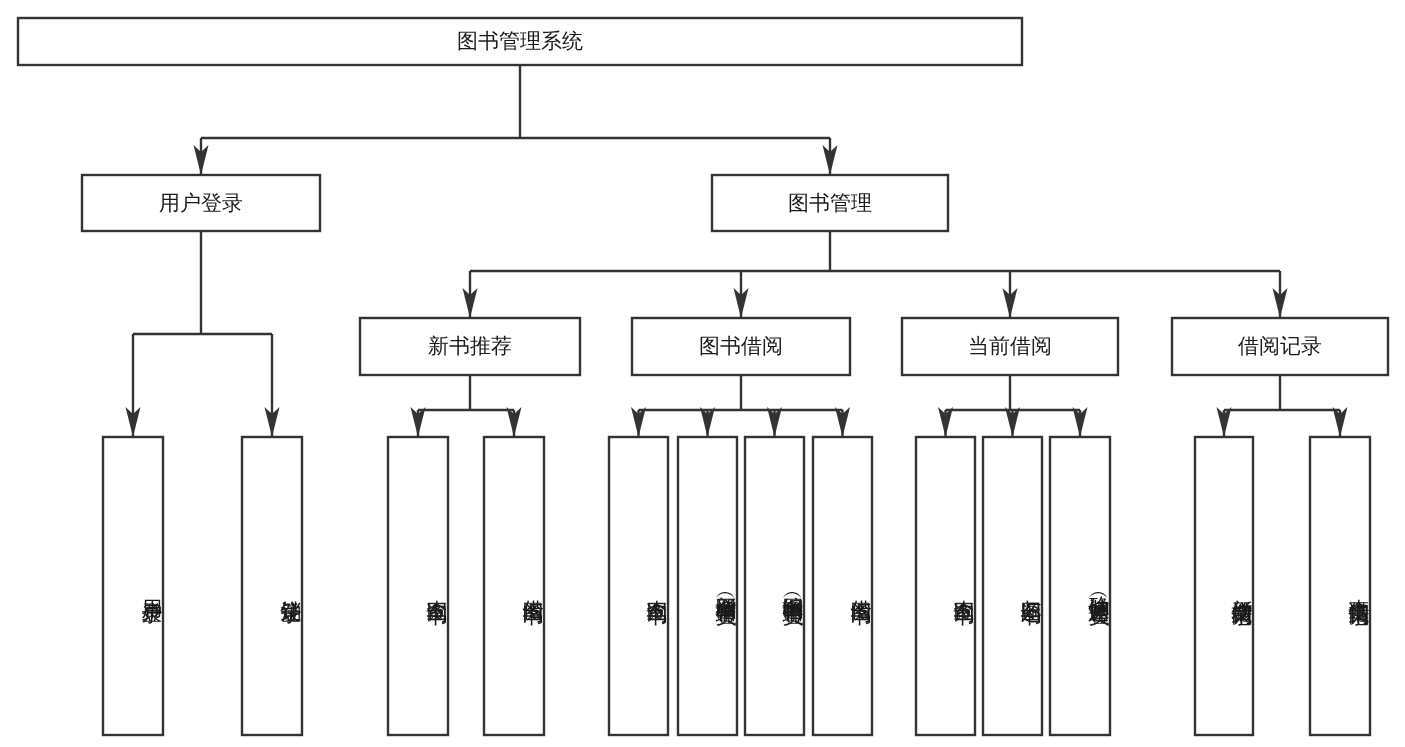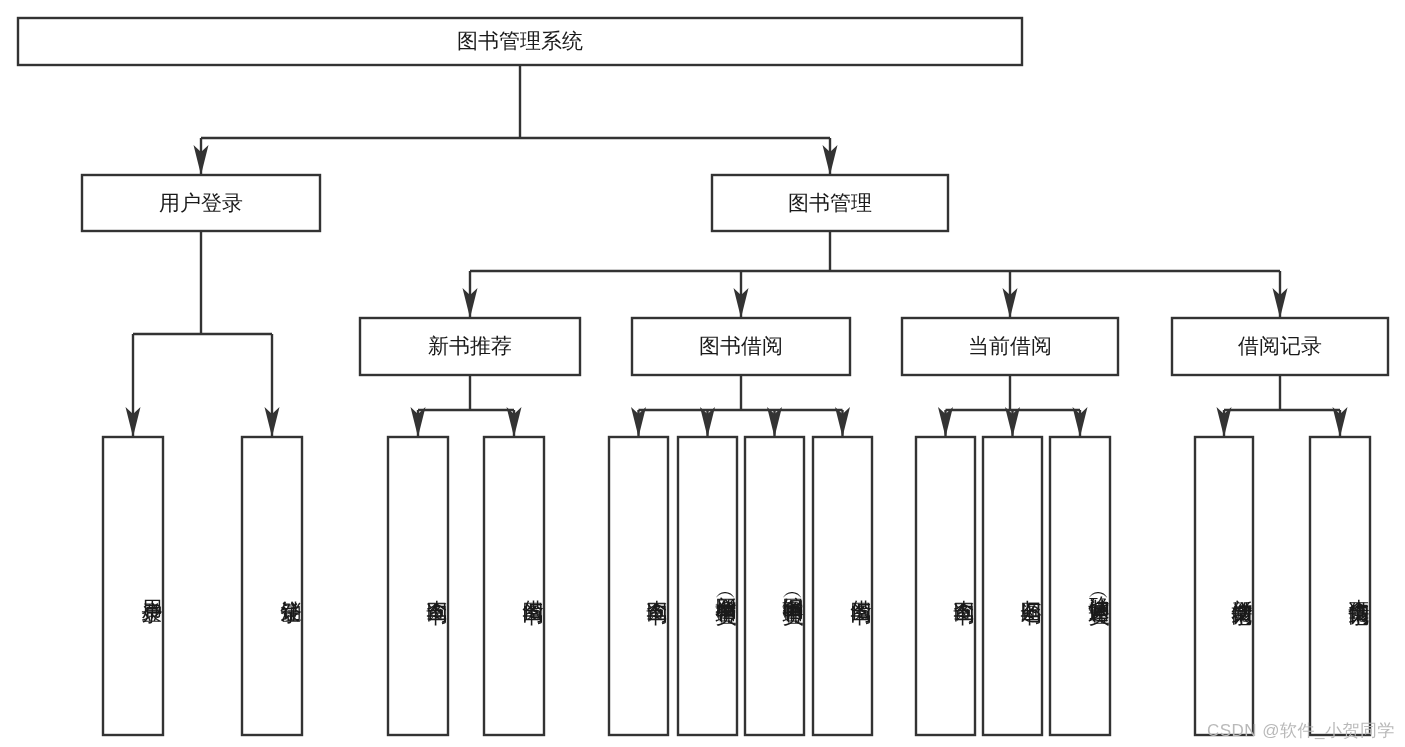--- a/index.html
+++ b/index.html
@@ -175,15 +175,14 @@
       <div class="vlabel" style="left: 678px; top: 445px; width: 59px; height: 282px;">新增图书（管理员）</div>
       <div class="vlabel" style="left: 745px; top: 445px; width: 59px; height: 282px;">编辑图书（管理员）</div>
       <div class="vlabel" style="left: 813px; top: 445px; width: 59px; height: 282px;">借阅图书</div>
       <div class="vlabel" style="left: 916px; top: 445px; width: 59px; height: 282px;">查询图书</div>
       <div class="vlabel" style="left: 983px; top: 445px; width: 59px; height: 282px;">归还图书</div>
       <div class="vlabel" style="left: 1050px; top: 445px; width: 60px; height: 282px;">确认归还（管理员）</div>
       <div class="vlabel" style="left: 1195px; top: 445px; width: 58px; height: 282px;">新增借阅记录</div>
       <div class="vlabel" style="left: 1310px; top: 445px; width: 60px; height: 282px;">查询借阅记录</div>
     </div>
 
-  <div class="watermark">CSDN @软件_小贺同学</div>
 
 </div>
 
 </body></html>

